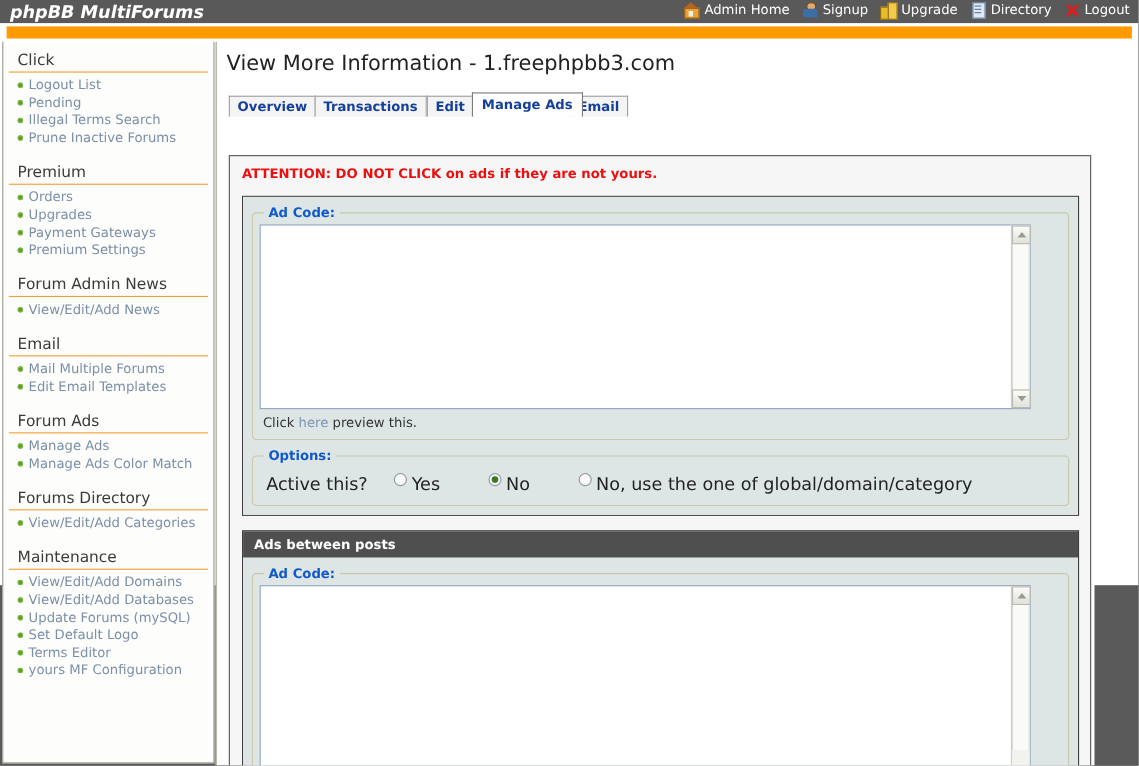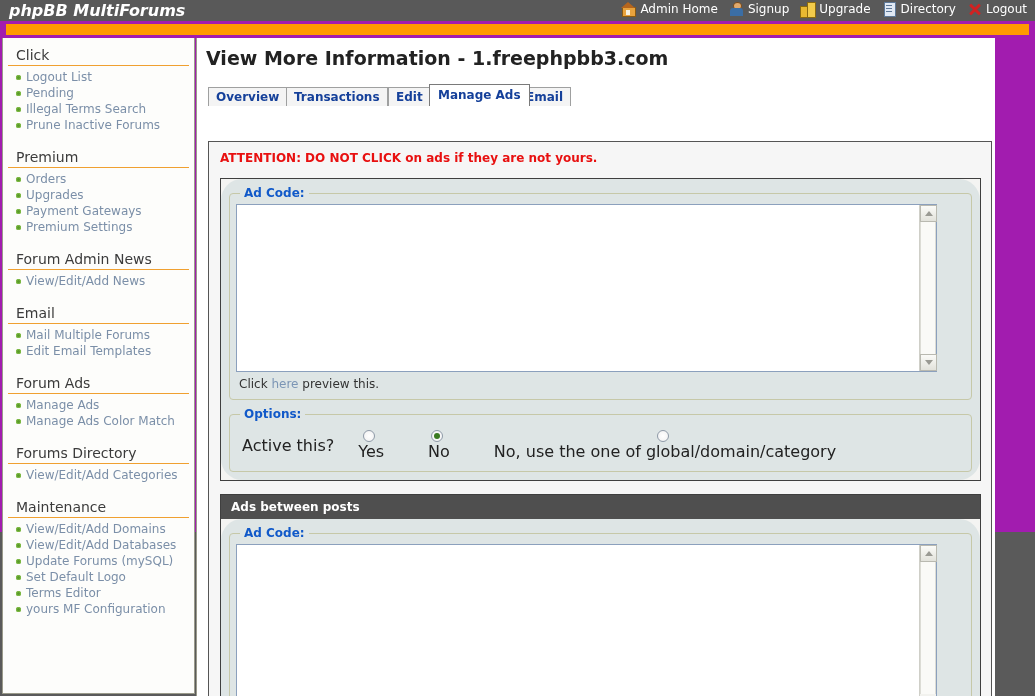--- a/index.html
+++ b/index.html
@@ -6,21 +6,21 @@
   * { box-sizing: border-box; }
   html, body {
     margin: 0; padding: 0;
     width: 1035px; height: 696px;
     overflow: hidden;
     background: #5a5a5a;
     font-family: "DejaVu Sans", "Liberation Sans", sans-serif;
     font-size: 12px;
   }
 
-  #page { position: relative; width: 1035px; height: 532px; background: #a21caf; }
+  #page { position: relative; width: 1035px; height: 532px; background: #ffffff; }
 
   
   .topbar {
     position: absolute; left: 0; top: 0; width: 1035px; height: 21px;
     background: #595959;
   }
   .brand {
     position: absolute; left: 9px; top: 1px;
     color: #ffffff;
     font-family: "DejaVu Sans", "Liberation Sans", sans-serif;
@@ -139,21 +139,21 @@
   
   .content {
     position: absolute; left: 196px; top: 38px;
     width: 799px; height: 658px;
     background: #ffffff;
     border-left: 1px solid #9a9a8a;
     overflow: hidden;
   }
   .page-title {
     color: #222222;
-    font-size: 19px; font-weight: bold;
+    font-size: 19px; font-weight: normal;
     padding: 9px 0 0 9px;
     white-space: nowrap;
   }
 
   
   .tabs {
     position: relative;
     margin: 17px 0 0 11px;
     height: 20px;
     font-size: 12px;
@@ -199,21 +199,20 @@
   .panel-head {
     background: #4f4f4f;
     color: #ffffff; font-weight: bold; font-size: 12px;
     padding: 4px 0 4px 10px;
     height: 24px;
     line-height: 16px;
   }
   .panel-body {
     background: #dee5e5;
     padding: 7px 8px 8px 8px;
-    border-radius: 21px;
   }
   fieldset.fs {
     border: 1px solid #c6c8a8;
     border-radius: 4px;
     margin: 0; padding: 4px 6px 6px 6px;
     background: #dee5e5;
   }
   fieldset.fs legend {
     color: #1159c9; font-weight: bold; font-size: 12px;
     padding: 0 4px; margin-left: 4px;
@@ -267,22 +266,22 @@
   .preview-line a { color: #7b95b5; text-decoration: none; }
 
   .opts-row {
     display: flex; align-items: center;
     font-size: 16px; color: #222222;
     padding: 5px 0 4px 6px;
     gap: 16px;
   }
   .opts-row .lbl { margin-right: 8px; }
   .radio-item {
-    display: inline-flex; align-items: center;
-    margin-right: 28px; white-space: nowrap; cursor: pointer; flex-direction: column;
+    display: inline-flex; align-items: flex-start;
+    margin-right: 28px; white-space: nowrap; cursor: pointer;
   }
   .radio-item:last-child { margin-right: 0; }
   .rb {
     width: 12px; height: 12px; border-radius: 50%;
     border: 1px solid #8f9aa8;
     background: radial-gradient(#ffffff, #f0f0f0);
     margin-right: 4px;
     position: relative; flex: 0 0 auto;
   }
   .rb.checked::after {

